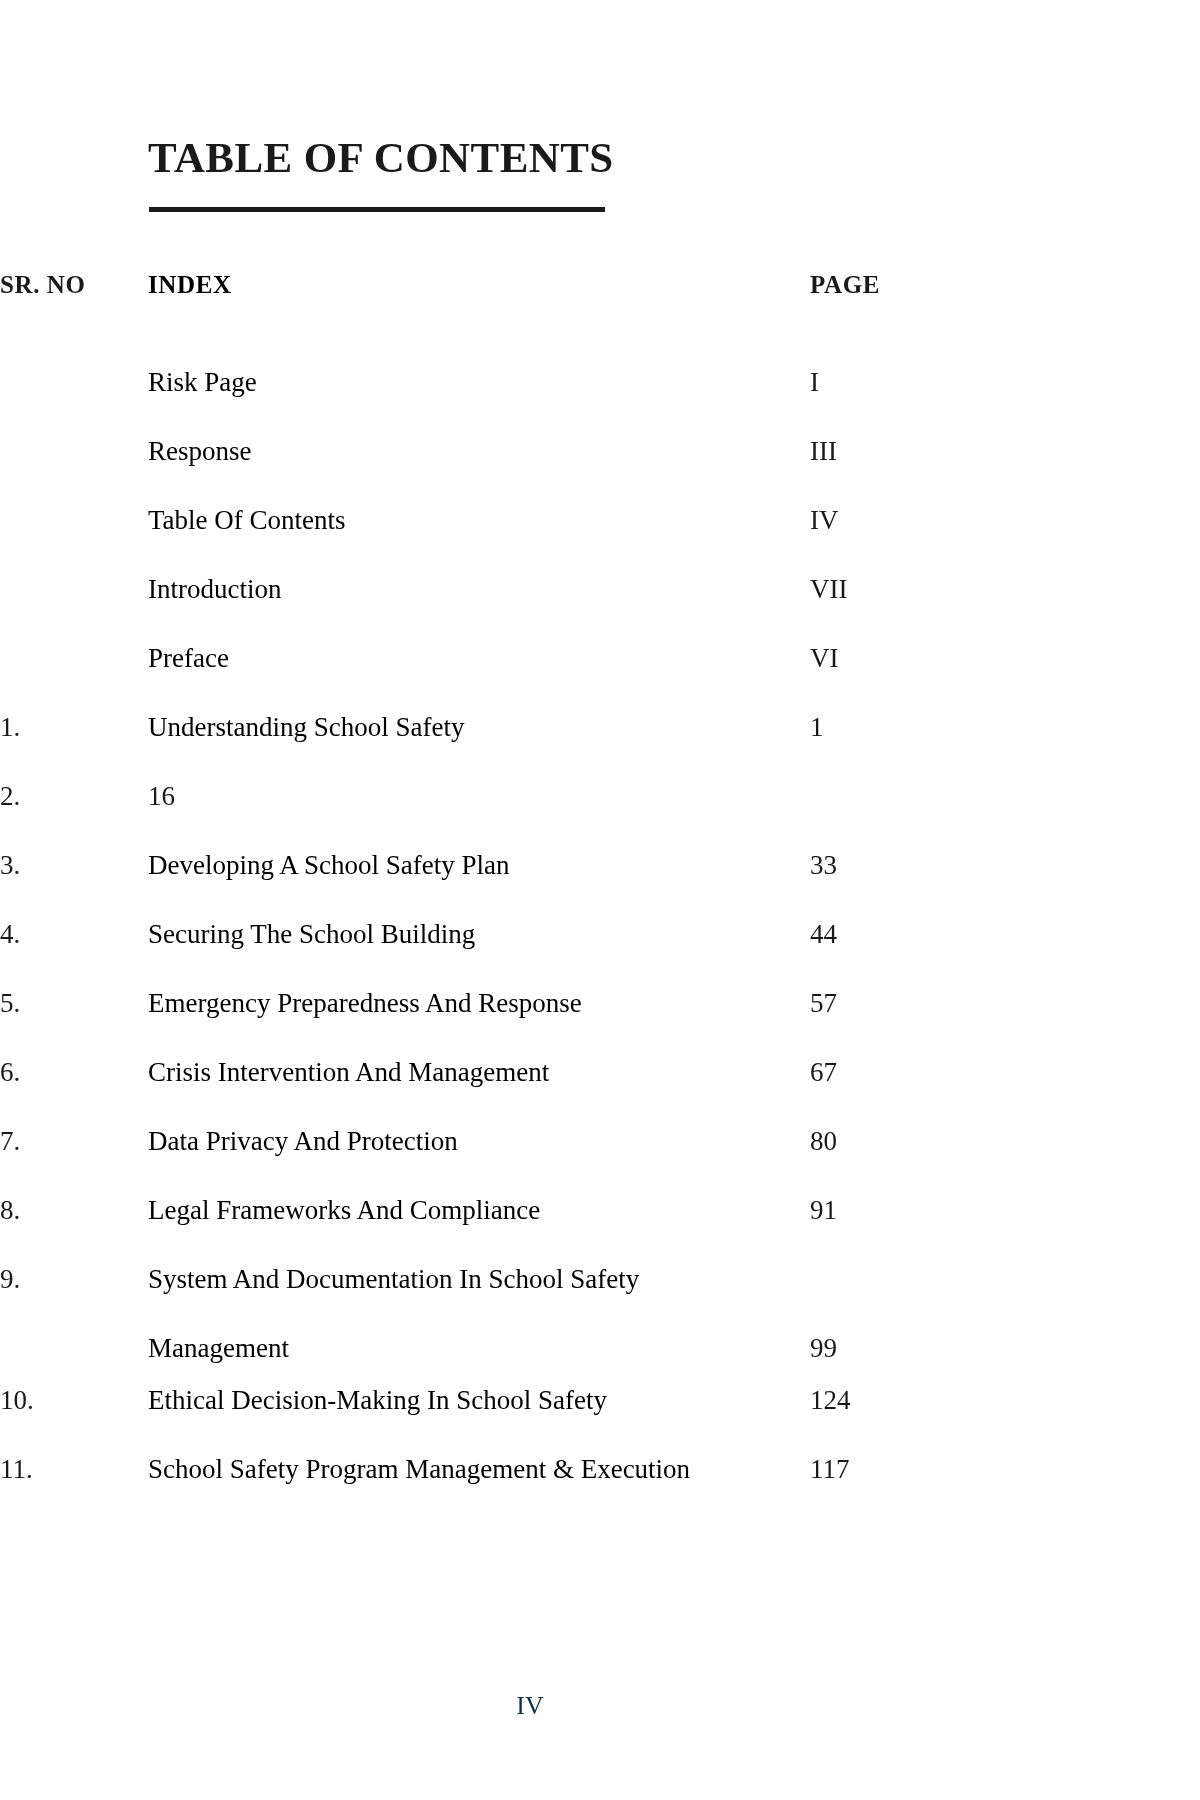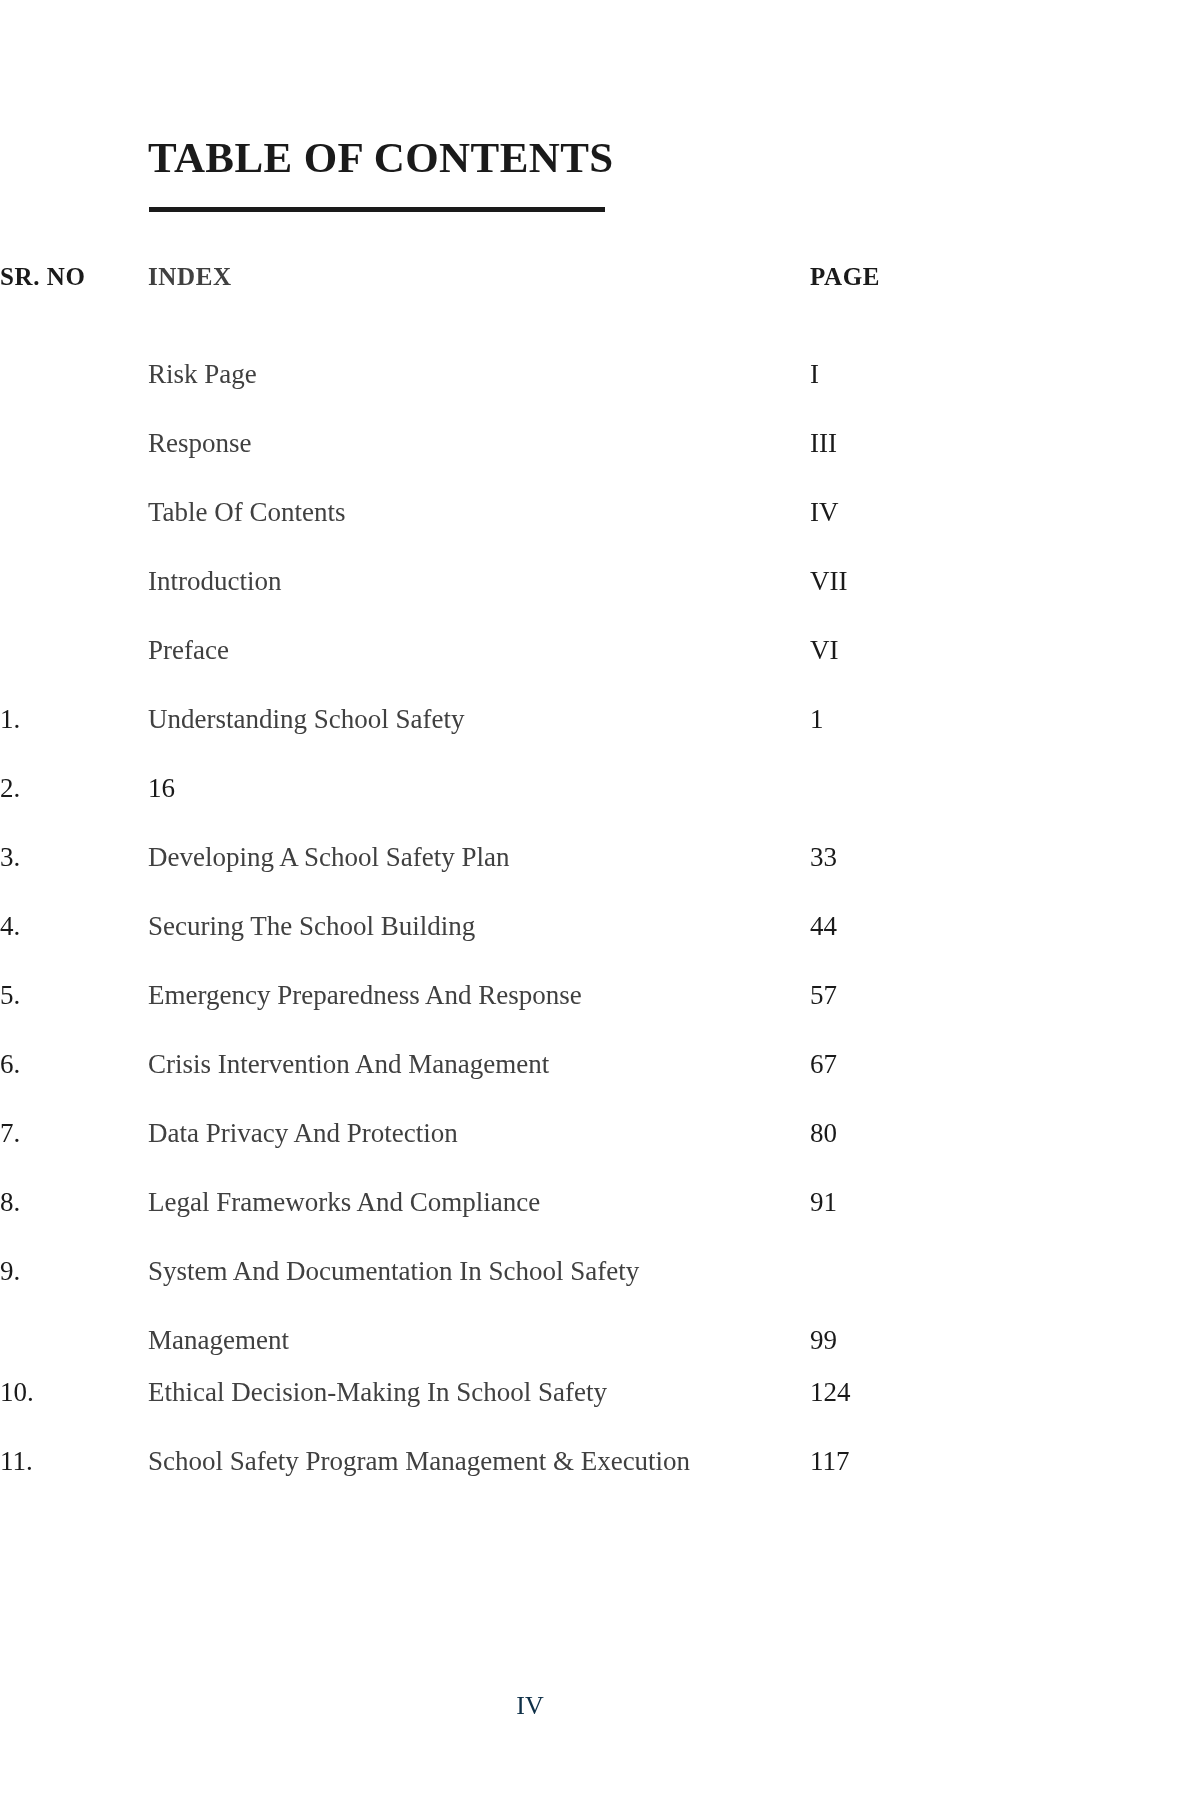--- a/index.html
+++ b/index.html
@@ -36,21 +36,21 @@
     top: 202px;
     width: 456px;
     height: 5px;
     background: #1a1a1a;
   }
 
   
   .toc-table {
     position: absolute;
     left: 0;
-    top: 258px;
+    top: 266px;
     width: 1012px;
   }
   .toc-row {
     position: relative;
     display: flex;
     align-items: baseline;
     width: 1200px;
   }
 
   .col-sr {
@@ -60,21 +60,21 @@
   .col-sr .srnum {
     display: block;
     padding-left: 0px;
     font-size: 27px;
     color: #1a1a1a;
   }
   .col-index {
     flex: 0 0 662px;
     width: 662px;
     font-size: 27px;
-    color: #404040;
+    color: #000000;
   }
   .col-page {
     flex: 0 0 230px;
     width: 230px;
     padding-right: 208px;
     font-size: 27px;
     color: #1a1a1a;
     box-sizing: border-box;
   }
 

